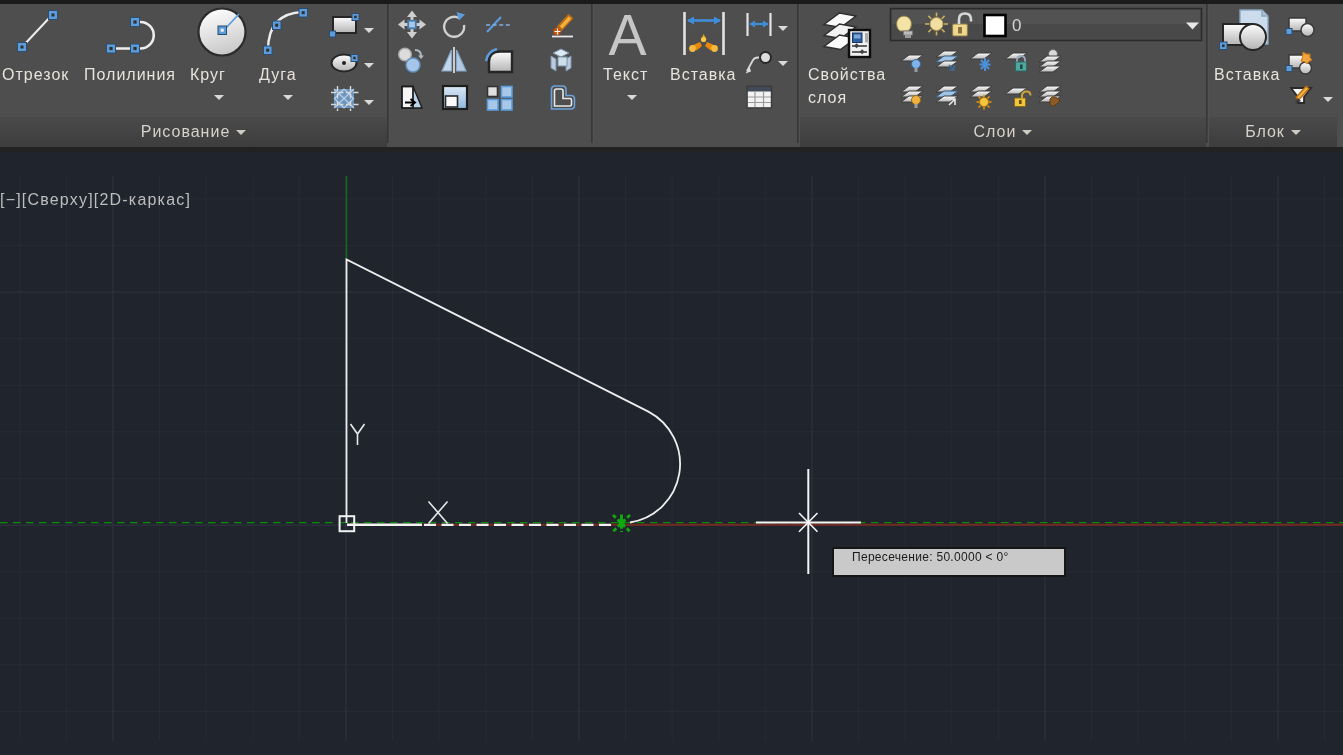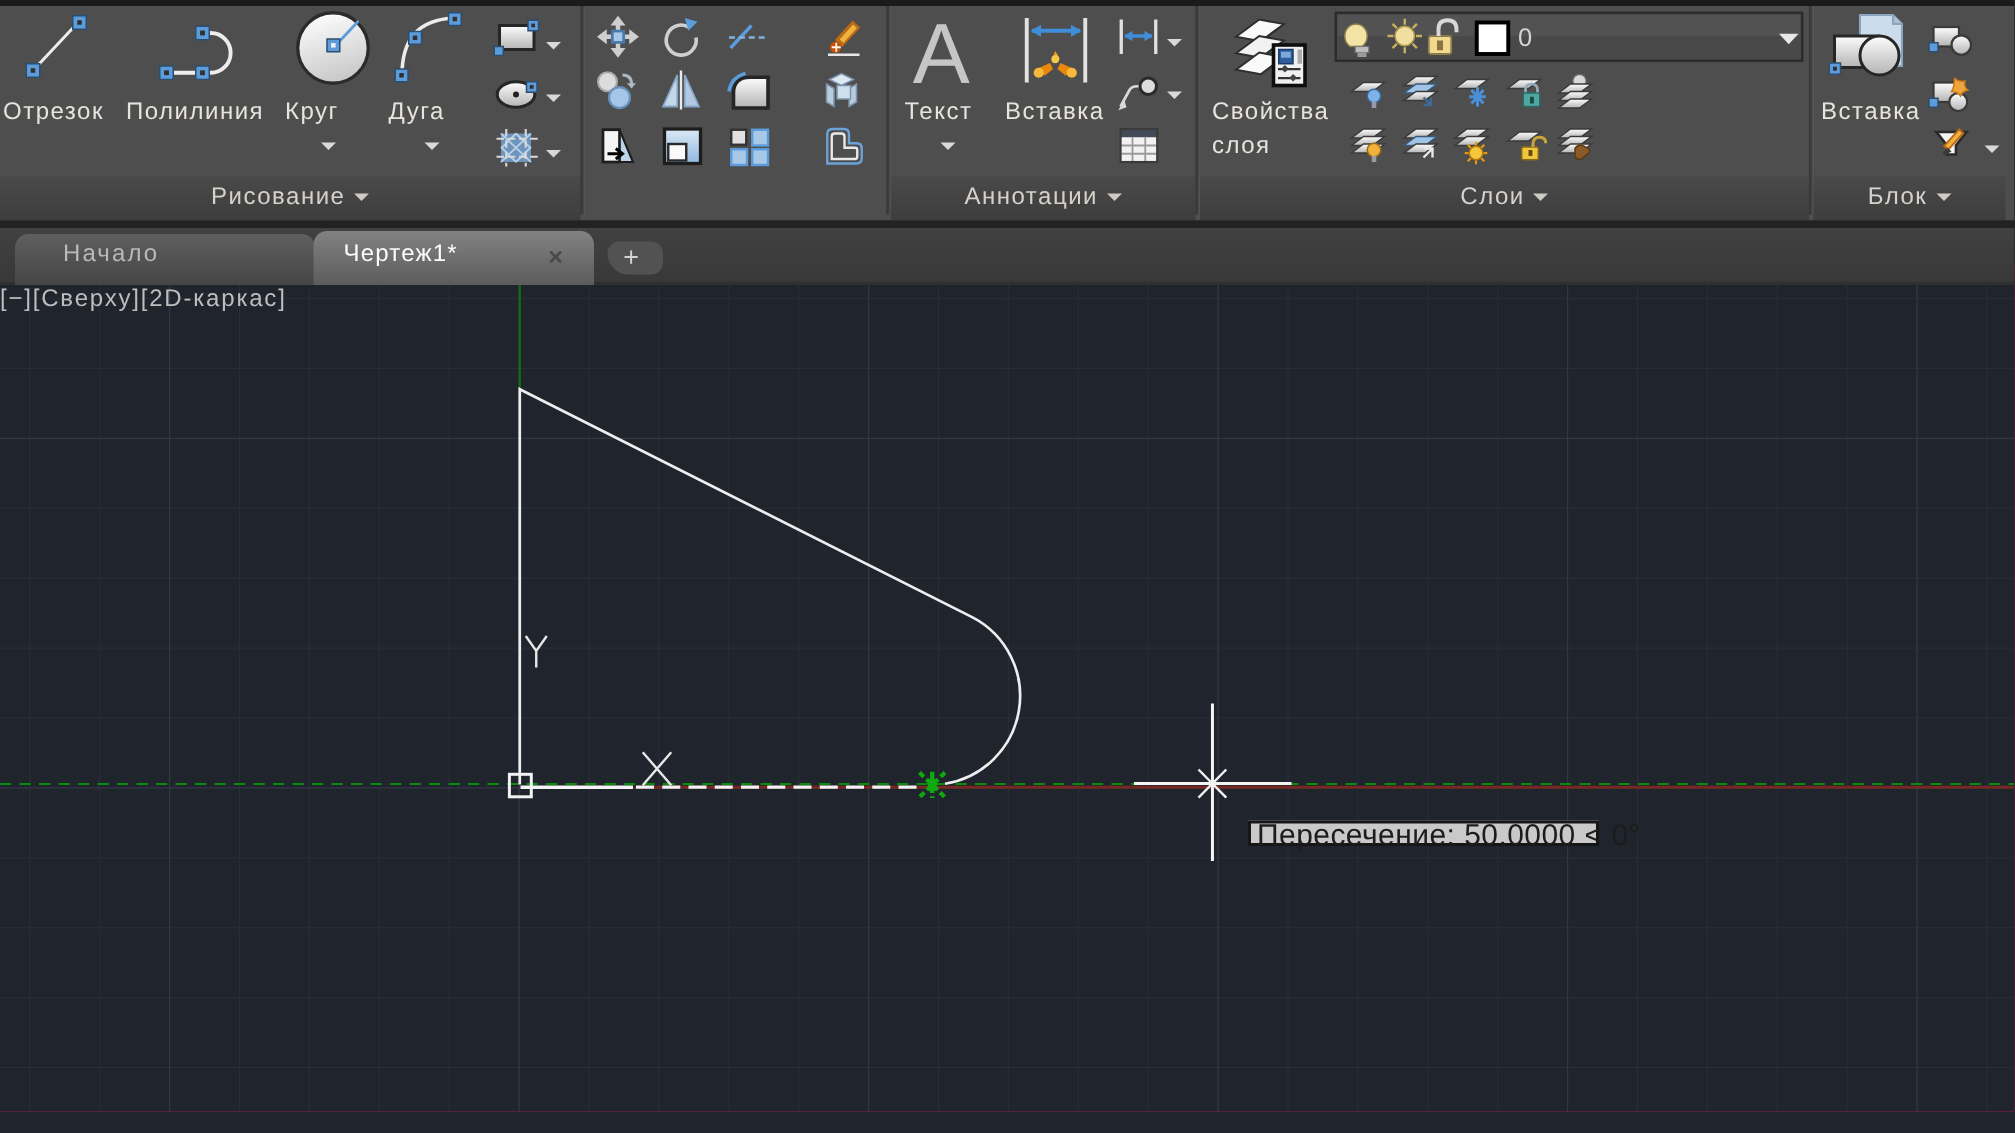--- a/index.html
+++ b/index.html
@@ -14,21 +14,21 @@
 .caret{display:inline-block;width:0;height:0;border-left:5px solid transparent;border-right:5px solid transparent;border-top:5px solid #cecac4;margin-left:6px;vertical-align:middle}
 .dcaret{position:absolute;width:0;height:0;border-left:5px solid transparent;border-right:5px solid transparent;border-top:5px solid #d9d9d9}
 .blabel{position:absolute;color:#e7e3dd;font-size:16px;letter-spacing:1px;white-space:nowrap}
 
 #tabstrip{left:0;top:147px;width:1343px;height:5px;background:#222}
 #tabbar{left:0;top:152px;width:1343px;height:38px;background:linear-gradient(#414141,#383838)}
 .ftab{position:absolute;border-radius:9px 9px 0 0}
 
 #cv{left:0;top:176px;width:1343px;height:565px;background:#be185d}
 #vplabel{left:0px;top:15px;color:#bdbdbd;font-size:16px;letter-spacing:1.2px}
-#tooltip{left:832px;top:371px;width:234px;height:17px;background:#c9c9c9;border:2px solid #161616;color:#1c1c1c;font-size:20px;letter-spacing:0.3px;line-height:17px;padding-top:0px;padding-left:4px;white-space:nowrap}
+#tooltip{left:832px;top:371px;width:234px;height:30px;background:#c9c9c9;border:2px solid #161616;color:#1c1c1c;font-size:12px;letter-spacing:0.3px;line-height:17px;padding-top:0px;padding-left:18px;white-space:nowrap}
 </style></head>
 <body>
 <div id="app">
 
 <div class="abs" id="cv">
 <svg width="1343" height="565" viewBox="0 190 1343 565">
   <defs>
     <pattern id="gmin" width="46.6" height="46.6" patternUnits="userSpaceOnUse" patternTransform="translate(346.4,539.6)">
       <path d="M46.6 0 V46.6 M0 46.6 H46.6" stroke="#2a2f3a" stroke-width="1" fill="none"></path>
     </pattern>
@@ -87,21 +87,20 @@
     <div class="dcaret" style="left:283px;top:91px"></div>
     <div class="dcaret" style="left:364px;top:24px"></div>
     <div class="dcaret" style="left:364px;top:59px"></div>
     <div class="dcaret" style="left:364px;top:96px"></div>
   </div>
   <div class="abs psep" style="left:387px"></div>
 
   <div class="abs psep" style="left:591px"></div>
 
   <div class="abs panel" style="left:594px;width:203px">
-    <div class="plabel">Аннотации<span class="caret"></span></div>
     <div class="blabel" style="left:9px;top:62px;width:60px">Текст</div>
     <div class="blabel" style="left:76px;top:62px;width:70px">Вставка</div>
     <div class="dcaret" style="left:33px;top:91px"></div>
     <div class="dcaret" style="left:184px;top:22px"></div>
     <div class="dcaret" style="left:184px;top:57px"></div>
   </div>
   <div class="abs psep" style="left:797px"></div>
 
   <div class="abs panel" style="left:800px;width:406px">
     <div class="plabel">Слои<span class="caret"></span></div>
@@ -397,24 +396,14 @@
 <g>
   <path d="M1291 88 h20 l-7 9 v6 h-6 v-6 z" fill="#f5f5f5" stroke="#2a2a2a" stroke-width="1.8"></path>
   <line x1="1297" y1="99" x2="1308" y2="87" stroke="#b86a14" stroke-width="5"></line>
   <line x1="1298" y1="98" x2="1307" y2="88" stroke="#f0b23c" stroke-width="2.4"></line>
   <path d="M1295 102 l3.5 -3.5 2.5 2.5 -4.5 2.5 z" fill="#3a3a3a"></path>
 </g>
 </svg>
 </div>
 
 <div class="abs" id="tabstrip"></div>
-<div class="abs" id="tabbar">
-  <div class="abs" style="left:0;top:35.5px;width:1343px;height:2.5px;background:#2f2f2f"></div>
-  <div class="ftab" style="left:10px;top:4px;width:200px;height:34px;background:linear-gradient(#5f5f5f,#454545)"></div>
-  <div class="abs" style="left:42px;top:9px;color:#b9b9b9;font-size:16px;letter-spacing:1.4px">Начало</div>
-  <div class="ftab" style="left:209px;top:1.5px;width:187px;height:36.5px;background:linear-gradient(#828282,#5c5c5c)"></div>
-  <div class="abs" style="left:229px;top:8.5px;color:#fbfbfb;font-size:16px;letter-spacing:0.8px">Чертеж1*</div>
-  <div class="abs" style="left:365px;top:12px;color:#4a4a4a;font-size:13px;font-weight:bold">✕</div>
-  <div class="ftab" style="left:405px;top:9px;width:37px;height:22px;background:#525252;border-radius:8px 8px 8px 14px"></div>
-  <div class="abs" style="left:415.5px;top:9px;color:#d2d2d2;font-size:18px">+</div>
+
 </div>
 
-</div>
-
 </body></html>

